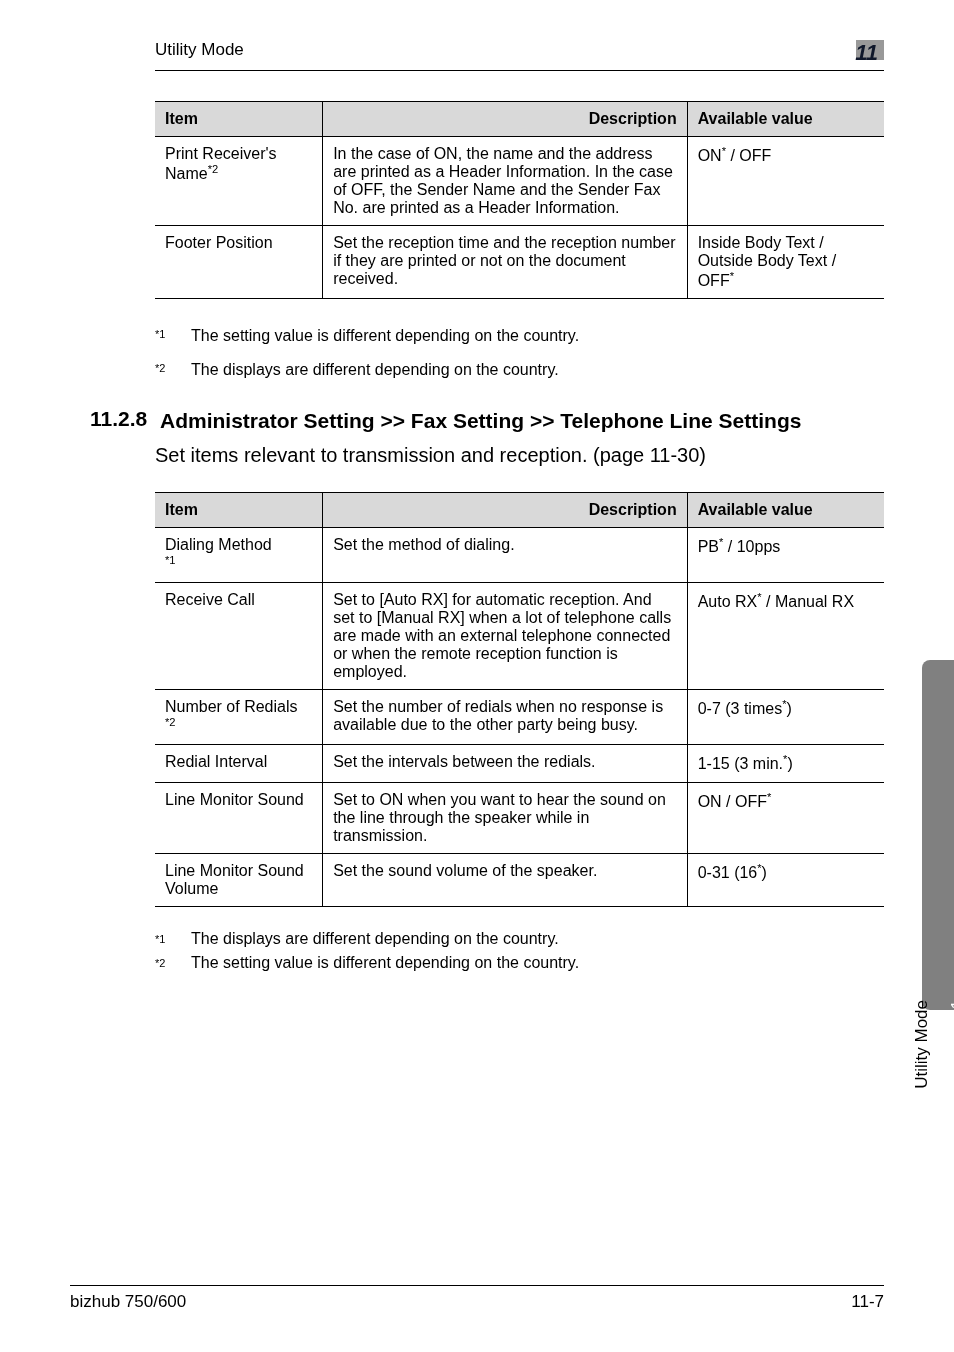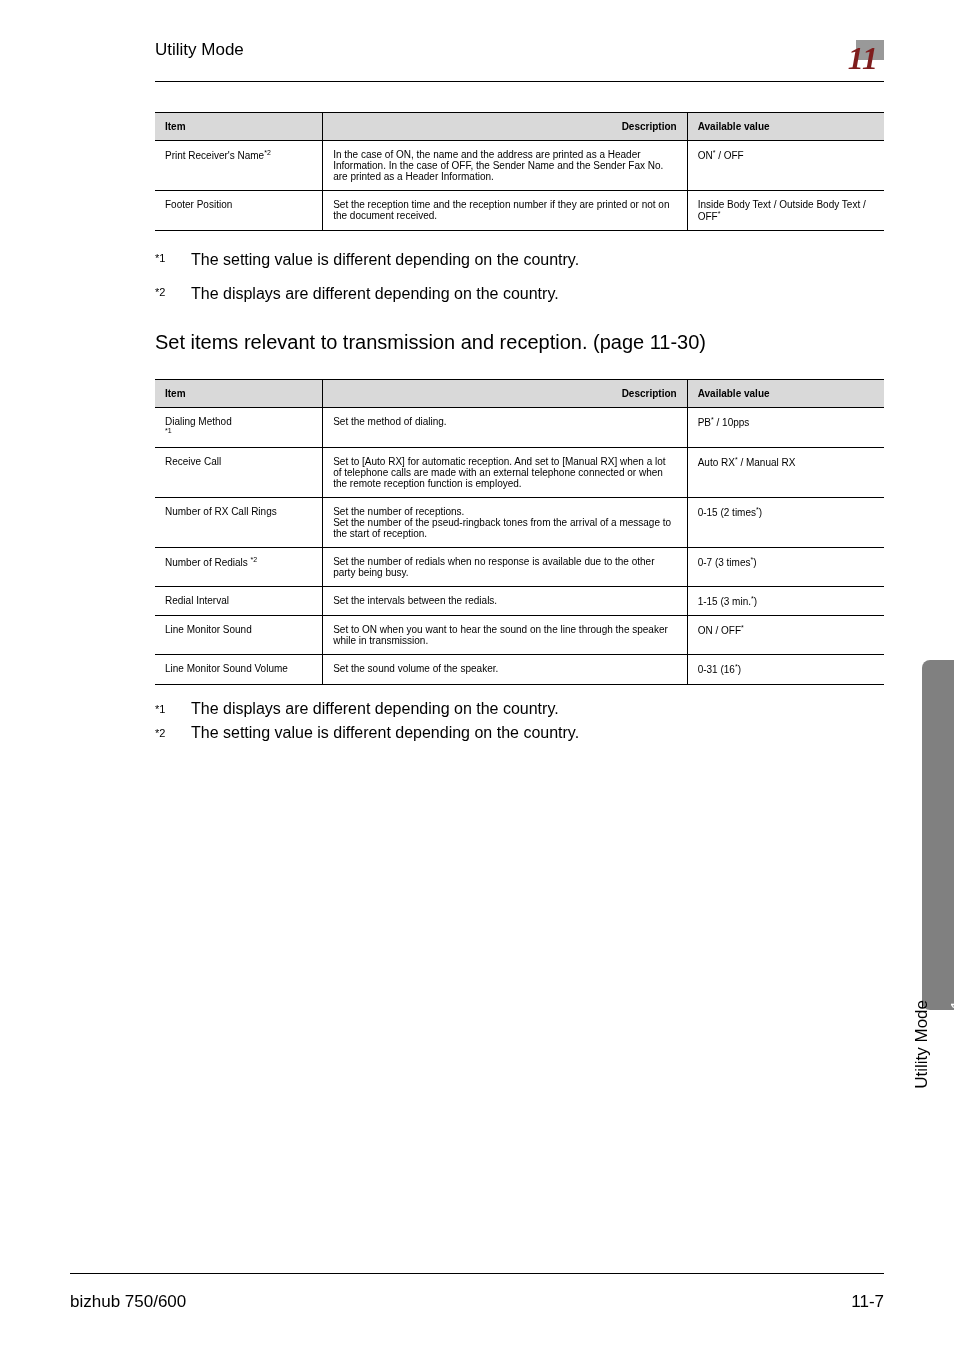--- a/index.html
+++ b/index.html
@@ -20,43 +20,42 @@
       justify-content: space-between;
       align-items: flex-start;
       border-bottom: 1px solid #000;
       padding-bottom: 4px;
       margin-bottom: 30px;
     }
     .section-title {
       font-size: 17px;
     }
     .badge {
-      font-size: 32px;
+      font-size: 22px;
       font-weight: bold;
       font-style: italic;
-      color: #7f1d1d;
+      color: #0f172a;
       position: relative;
       padding: 0 6px;
-      font-family: Liberation Serif, serif;
     }
     .badge::before {
       content: "";
       position: absolute;
       top: 0px;
       right: 0px;
       width: 28px;
       height: 20px;
       background: #999;
       z-index: -1;
     }
     table {
       width: 100%;
       border-collapse: collapse;
-      font-size: 10px;
-      margin-bottom: 12px;
+      font-size: 16px;
+      margin-bottom: 20px;
     }
     th, td {
       border-top: 1px solid #000;
       border-bottom: 1px solid #000;
       padding: 8px 10px;
       text-align: left;
       vertical-align: top;
     }
     th {
       background: #d9d9d9;
@@ -146,21 +145,21 @@
       font-size: 17px;
       white-space: nowrap;
       color: #fff;
     }
     .footer {
       position: absolute;
       bottom: 40px;
       left: 70px;
       right: 70px;
       border-top: 1px solid #000;
-      padding-top: 18px;
+      padding-top: 6px;
       display: flex;
       justify-content: space-between;
       font-size: 17px;
       text-align: right;
     }
     sup { font-size: 0.7em; vertical-align: super; }
   </style>
 </head>
 <body>
 
@@ -202,20 +201,24 @@
     <div class="fn">
       <span class="star">*1</span>
       <span>The setting value is different depending on the country.</span>
     </div>
     <div class="fn">
       <span class="star">*2</span>
       <span>The displays are different depending on the country.</span>
     </div>
   </div>
 
+  <div class="heading-row">
+    <div class="heading-num">11.2.8</div>
+    <div class="heading-text">Administrator Setting &gt;&gt; Fax Setting &gt;&gt; Telephone Line Settings</div>
+  </div>
 
   <div class="body-text">Set items relevant to transmission and reception. (page 11-30)</div>
 
   <table>
     <thead>
       <tr>
         <th class="col1 colsep">Item</th>
         <th class="col2 colsep">Description</th>
         <th class="col3">Available value</th>
       </tr>
@@ -223,26 +226,20 @@
     <tbody>
       <tr>
         <td class="colsep"><span>Dialing Method</span><br><sup>*1</sup></td>
         <td class="colsep">Set the method of dialing.</td>
         <td><span>PB</span><sup>*</sup><span> / 10pps</span></td>
       </tr>
       <tr>
         <td class="colsep">Receive Call</td>
         <td class="colsep">Set to [Auto RX] for automatic reception. And set to [Manual RX] when a lot of telephone calls are made with an external telephone connected or when the remote reception function is employed.</td>
         <td><span>Auto RX</span><sup>*</sup><span> / Manual RX</span></td>
-      </tr>
-      <tr>
-        <td class="colsep">Number of RX Call Rings</td>
-        <td class="colsep" style="white-space: pre-line;">Set the number of receptions.
-Set the number of the pseud-ringback tones from the arrival of a message to the start of reception.</td>
-        <td><span>0-15 (2 times</span><sup>*</sup><span>)</span></td>
       </tr>
       <tr>
         <td class="colsep"><span>Number of Redials </span><sup>*2</sup></td>
         <td class="colsep">Set the number of redials when no response is available due to the other party being busy.</td>
         <td><span>0-7 (3 times</span><sup>*</sup><span>)</span></td>
       </tr>
       <tr>
         <td class="colsep">Redial Interval</td>
         <td class="colsep">Set the intervals between the redials.</td>
         <td><span>1-15 (3 min.</span><sup>*</sup><span>)</span></td>

